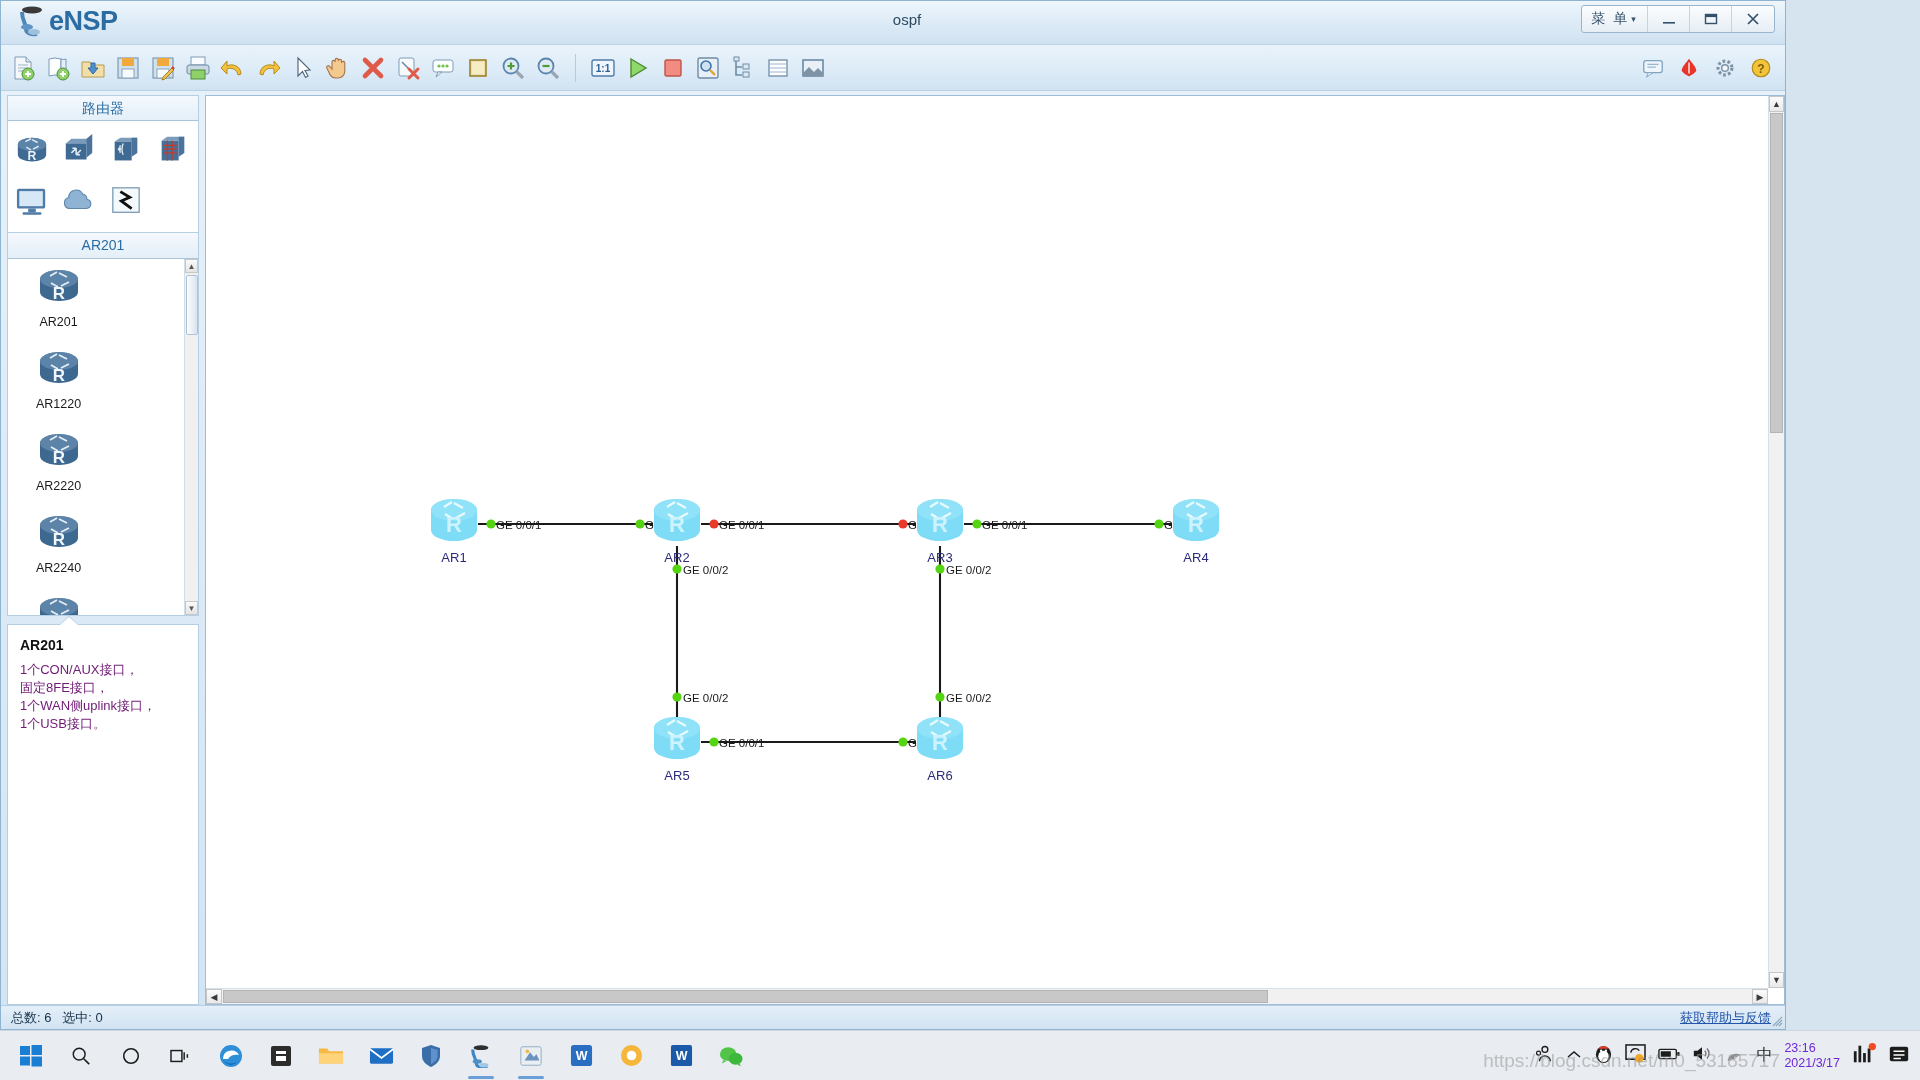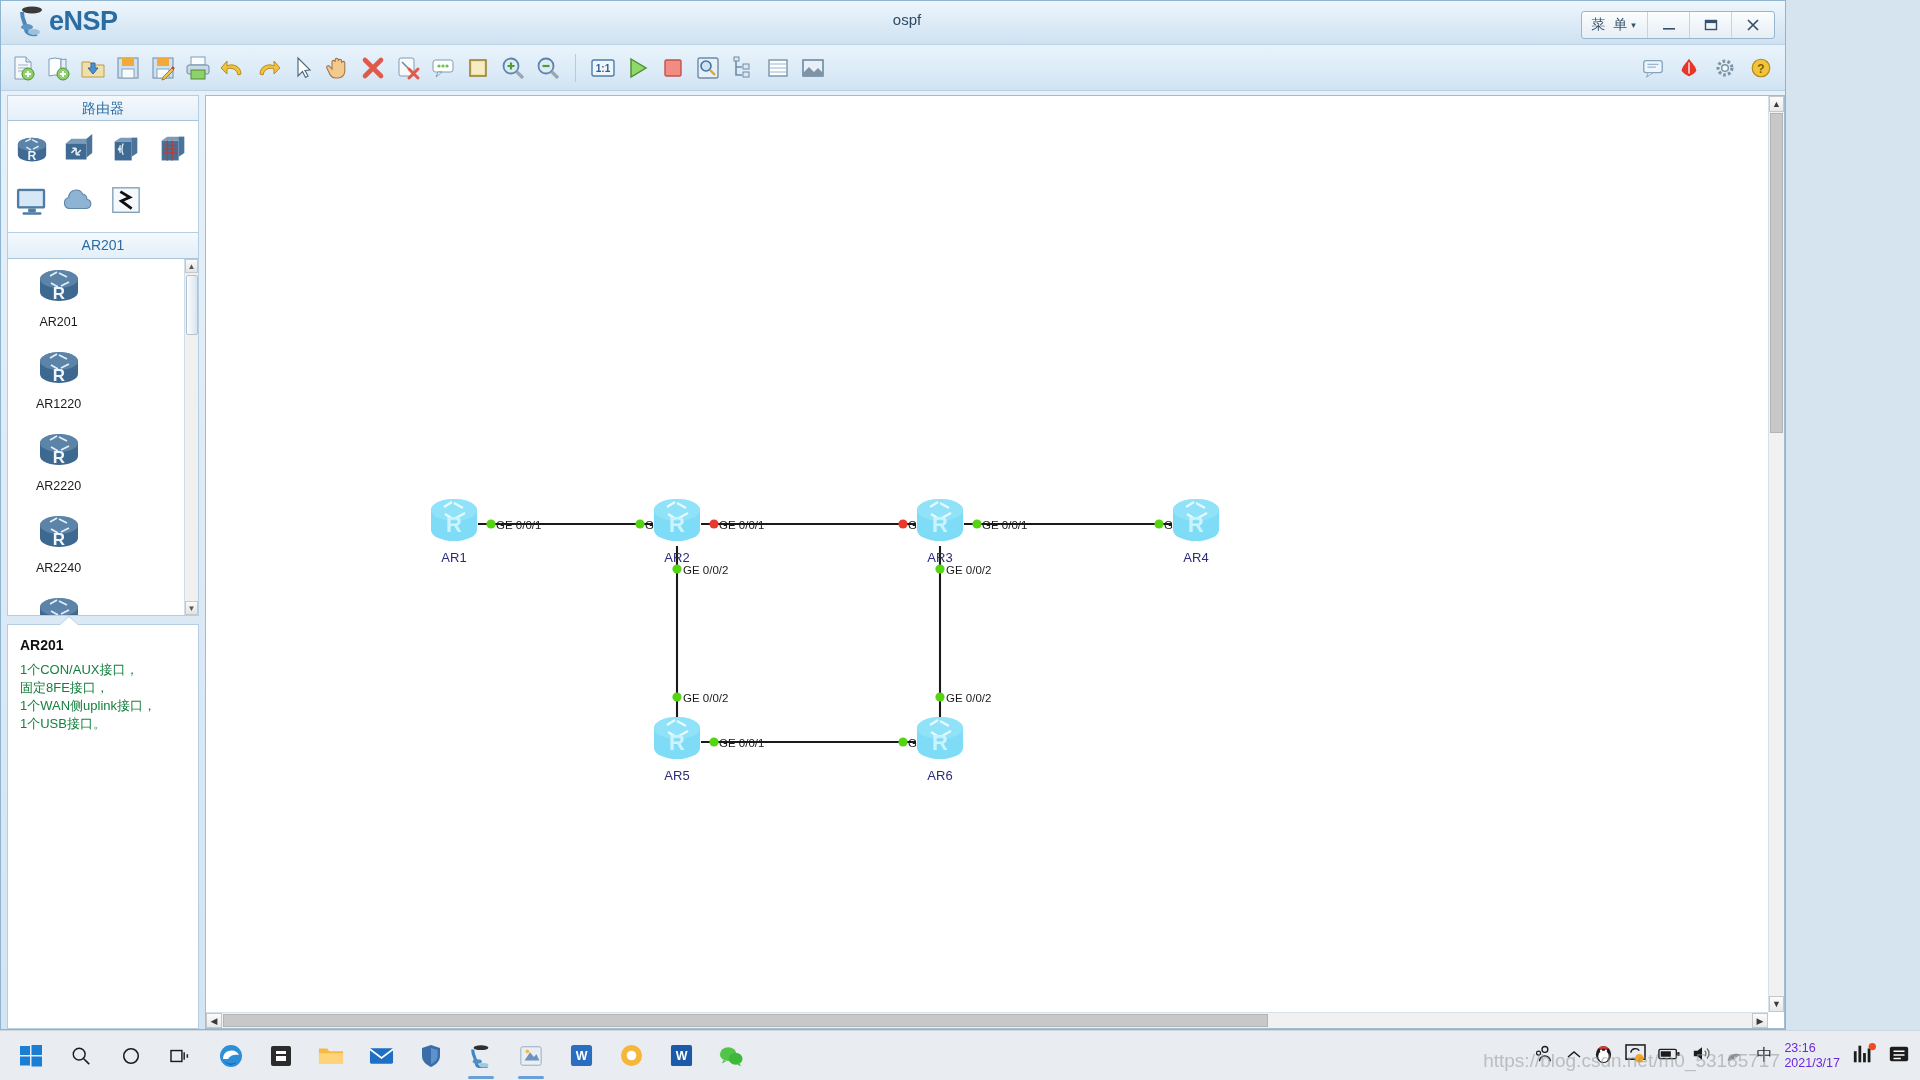--- a/index.html
+++ b/index.html
@@ -28,21 +28,21 @@
   .logo-mark { width: 30px; height: 32px; position: relative; }
   .logo-text {
     font-size: 27px; font-weight: bold; color: #2b6ca3;
     letter-spacing: -0.5px; line-height: 32px;
   }
   .win-title {
     position: absolute; left: 0; right: 0; top: 10px;
     text-align: center; font-size: 15px; color: #2c4a63; padding-left: 28px;
   }
   .win-ctrls {
-    position: absolute; right: 10px; top: 10px;
+    position: absolute; right: 10px; top: 4px;
     display: flex; height: 28px; align-items: stretch;
     border: 1px solid #9ab6cd; border-radius: 3px; overflow: hidden;
     background: linear-gradient(to bottom,#fbfdfe,#e6eef5);
   }
   .win-ctrls > div {
     width: 42px; display: flex; align-items: center; justify-content: center;
     font-size: 14px; color: #34506a; border-right: 1px solid #c3d5e4;
   }
   .win-ctrls > div:last-child { border-right: none; }
   .win-ctrls .menu-btn { width: 66px; font-size: 14px; letter-spacing: 2px; }
@@ -117,21 +117,21 @@
     position: absolute; top: -8px; left: 52px;
     width: 0; height: 0; border-left: 9px solid transparent;
     border-right: 9px solid transparent; border-bottom: 8px solid #fff;
   }
   .tip-caret-b {
     position: absolute; top: -9px; left: 51px;
     width: 0; height: 0; border-left: 10px solid transparent;
     border-right: 10px solid transparent; border-bottom: 9px solid #b6cee1;
   }
   .tip-title { font-size: 14px; font-weight: bold; color: #111; margin-bottom: 8px; }
-  .tip-line { font-size: 13px; color: #15803d; line-height: 18px; }
+  .tip-line { font-size: 13px; color: #701a75; line-height: 18px; }
 
   
   .canvas-wrap {
     flex: 1; display: flex; flex-direction: column; min-width: 0;
     border: 1px solid #9fbdd4; background: #fff; position: relative;
   }
   .canvas-inner { flex: 1; position: relative; overflow: hidden; background: #fff; }
   #topo { position: absolute; left: 0; top: 0; }
 
   .vscroll {
@@ -692,20 +692,37 @@
       </div>
 
       <div class="hscroll">
         <div class="sb-arrow" style="position:absolute;left:0;top:0;">◀</div>
         <div class="sb-thumb" style="position:absolute;left:17px;top:1px;height:13px;width:1045px;"></div>
         <div class="sb-arrow" style="position:absolute;right:0;top:0;">▶</div>
       </div>
     </div>
   </div>
 
+  <div class="statusbar">
+    <div>
+      <span>总数:</span>
+      <span>6</span>
+      &nbsp;
+      <span>选中:</span>
+      <span>0</span>
+    </div>
+    <a class="help-link" href="#">获取帮助与反馈</a>
+    <span class="resize-grip">
+      <svg width="12" height="12" viewBox="0 0 12 12">
+          <g stroke="#8fa8bd" stroke-width="1.2">
+            <path d="M11 5 L5 11M11 8 L8 11M11 2 L2 11"></path>
+          </g>
+        </svg>
+    </span>
+  </div>
 </div>
 
 <div id="taskbar">
   <div class="tb-left">
 
     <div class="tb-icon">
       <svg width="22" height="22" viewBox="0 0 22 22">
           <g fill="#1a7fd4">
         <rect x="0" y="1" width="10" height="9"></rect>
             <rect x="11.5" y="0" width="10.5" height="10"></rect>

